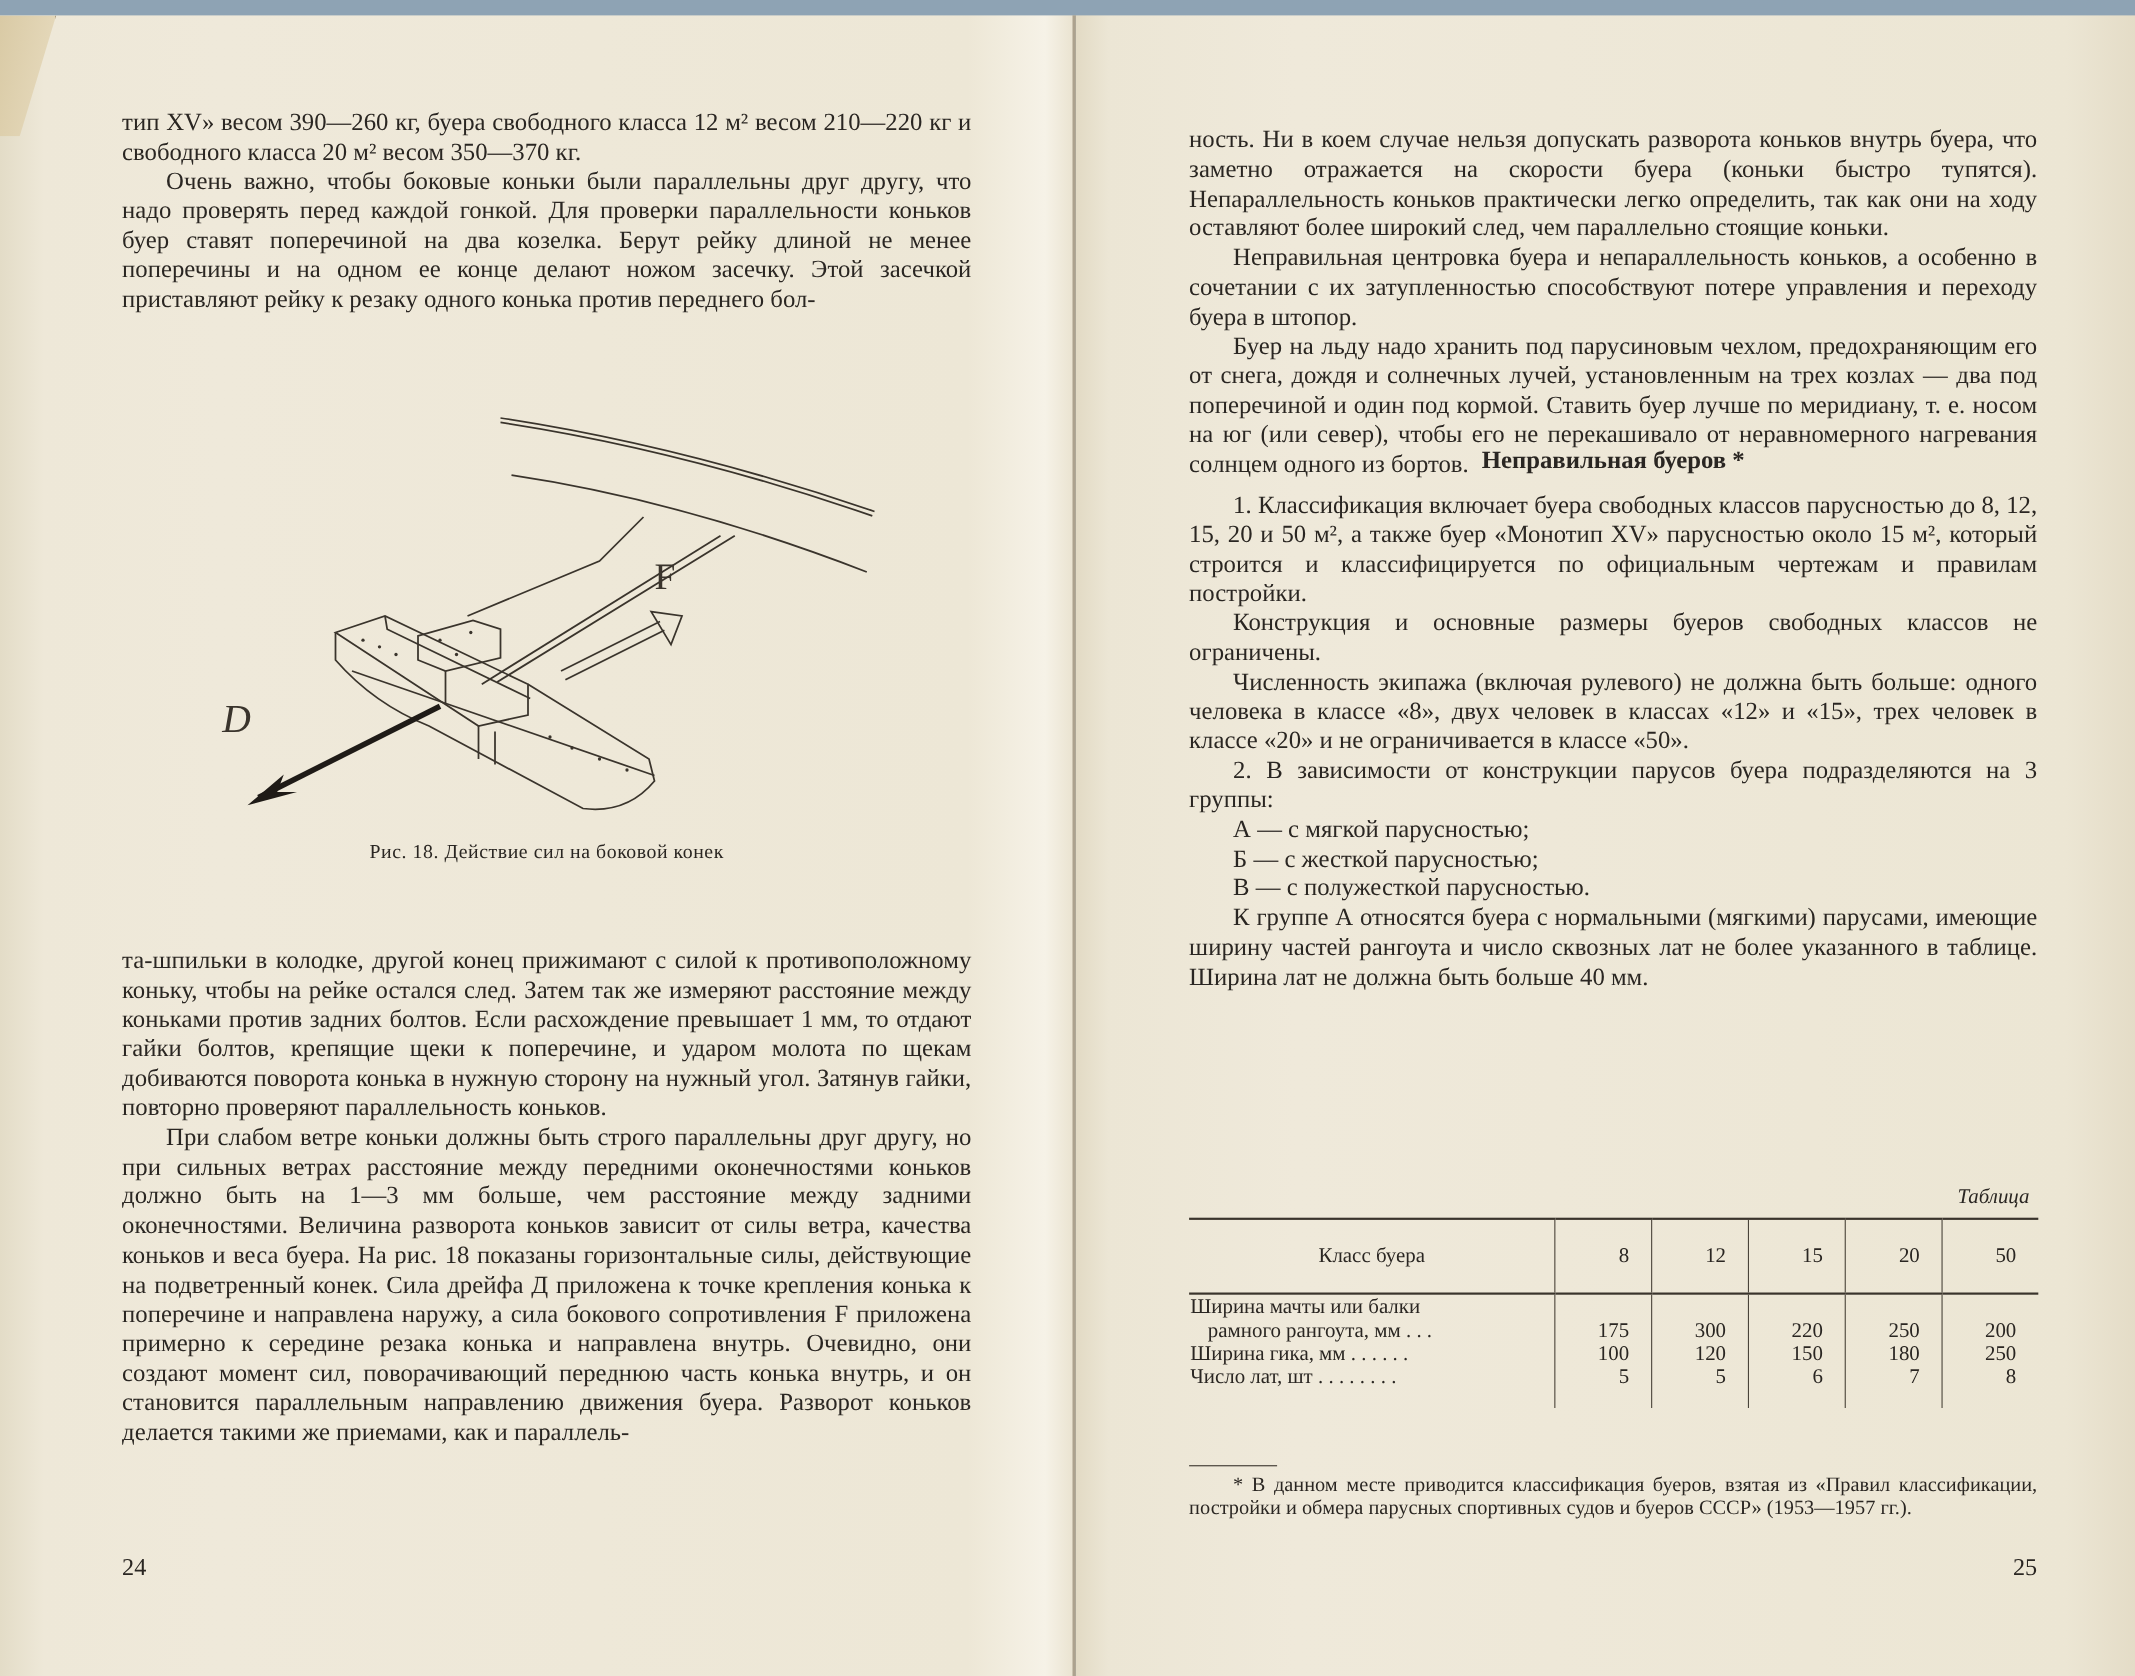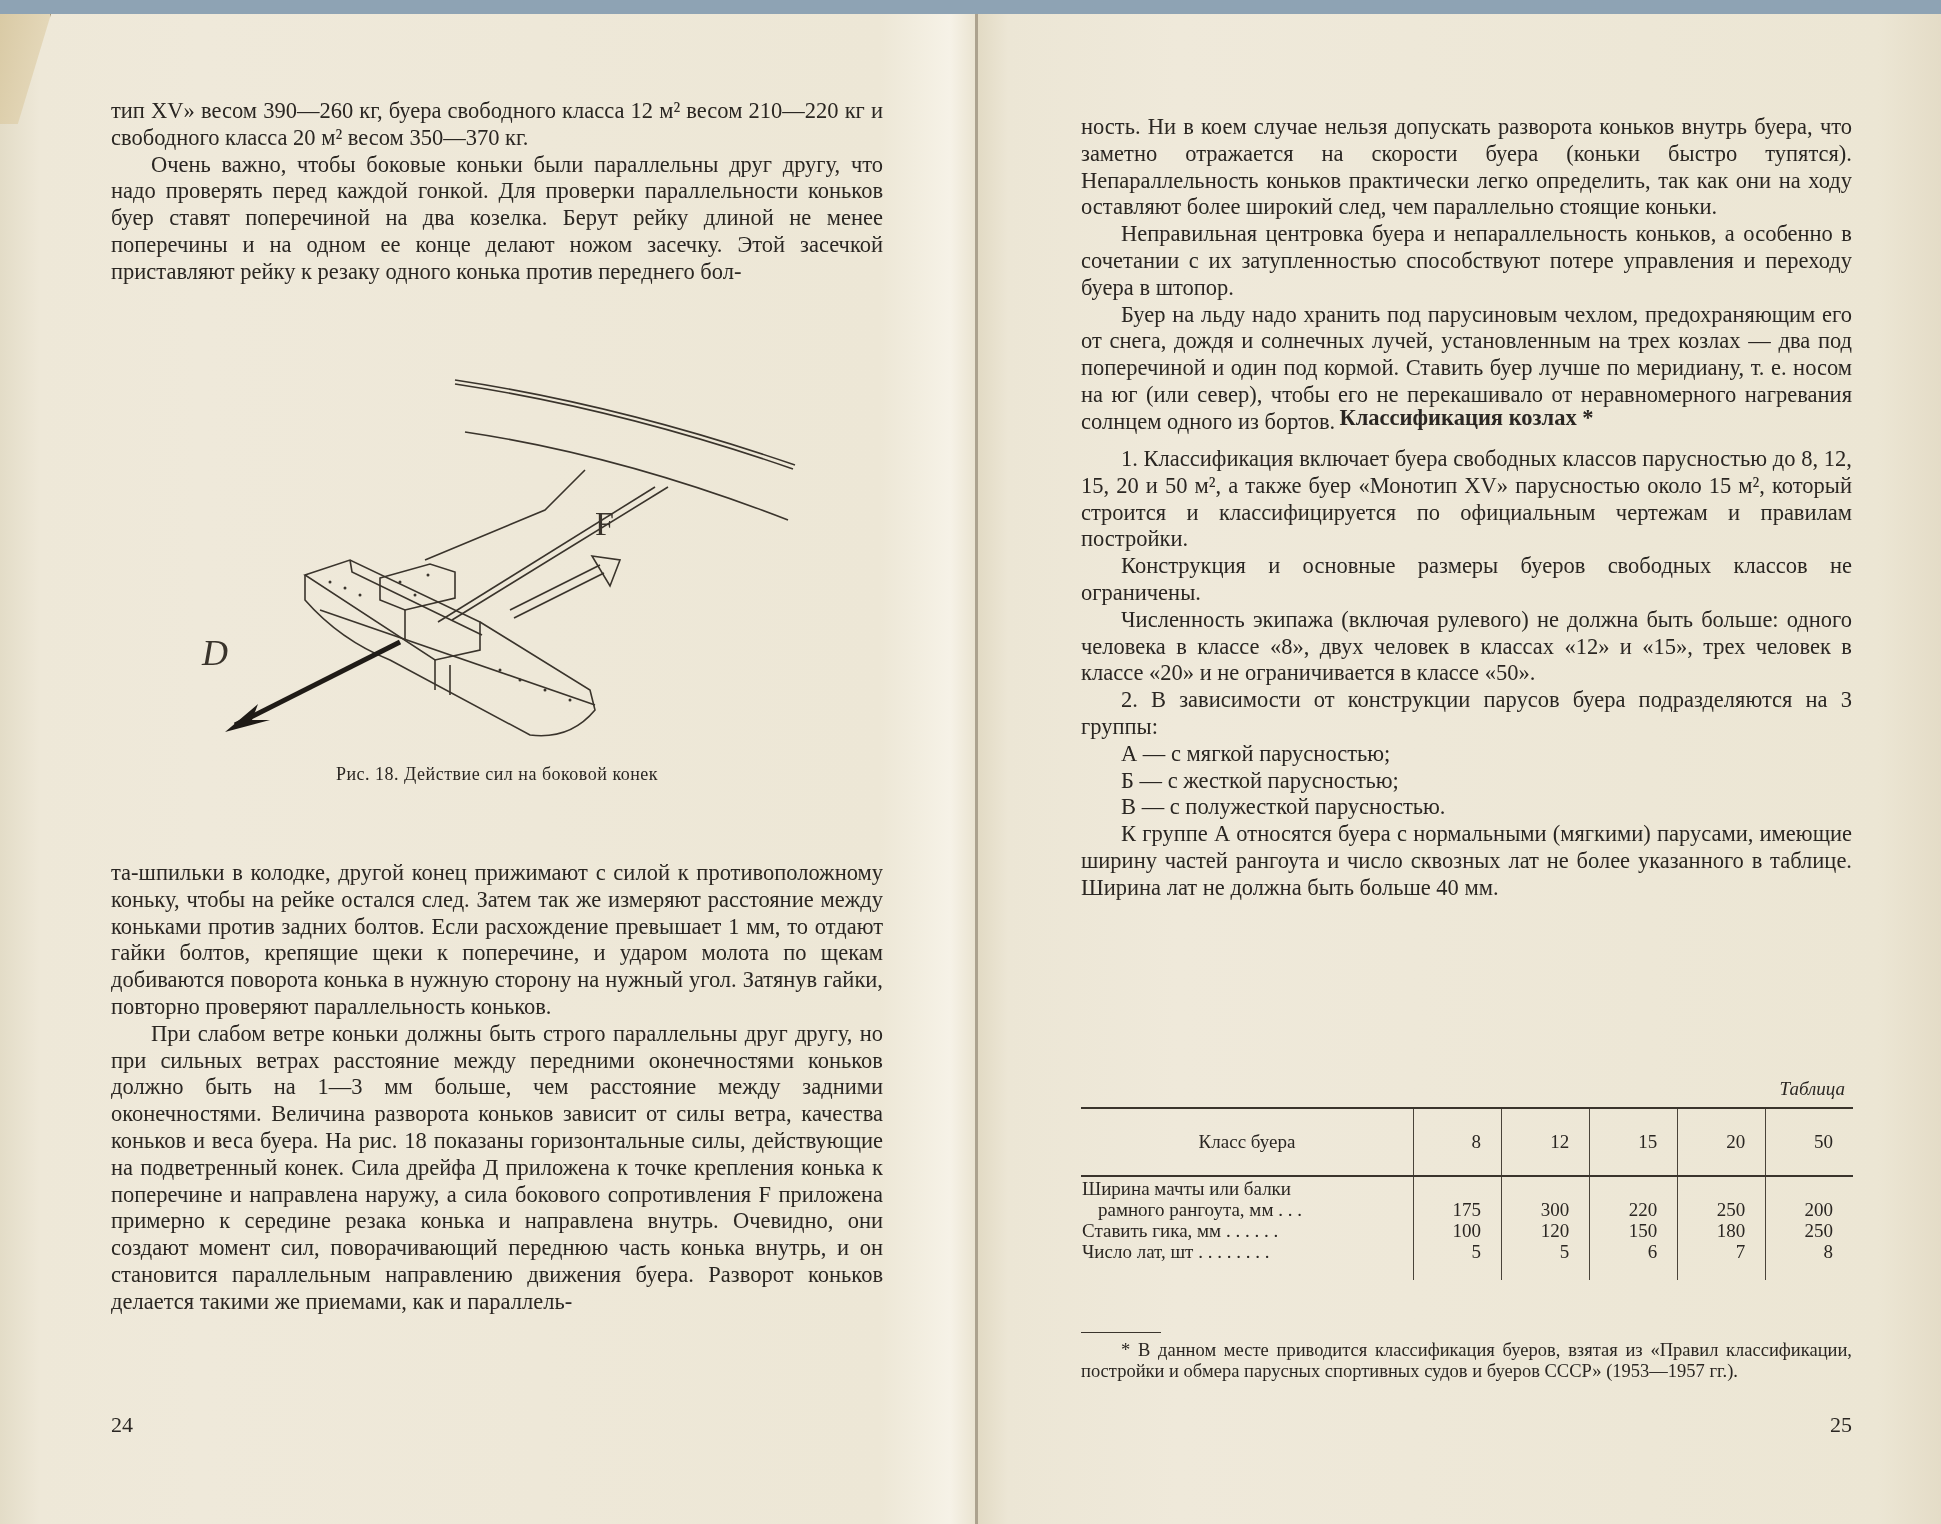--- a/index.html
+++ b/index.html
@@ -161,21 +161,21 @@
     <div class="page-num">24</div>
   </div>
 
   <div class="page right">
     <div class="text-block" style="top:100px;">
       <p class="noindent">ность. Ни в коем случае нельзя допускать разворота коньков внутрь буера, что заметно отражается на скорости буера (коньки быстро тупятся). Непараллельность коньков практически легко определить, так как они на ходу оставляют более широкий след, чем параллельно стоящие коньки.</p>
       <p>Неправильная центровка буера и непараллельность коньков, а особенно в сочетании с их затупленностью способствуют потере управления и переходу буера в штопор.</p>
       <p>Буер на льду надо хранить под парусиновым чехлом, предохраняющим его от снега, дождя и солнечных лучей, установленным на трех козлах — два под поперечиной и один под кормой. Ставить буер лучше по меридиану, т. е. носом на юг (или север), чтобы его не перекашивало от неравномерного нагревания солнцем одного из бортов.</p>
     </div>
 
-    <div class="heading">Классификация козлах *</div>
+    <div class="heading">Неправильная буеров *</div>
 
     <div class="text-block" style="top:432px;">
       <p>1. Классификация включает буера свободных классов парусностью до 8, 12, 15, 20 и 50 м², а также буер «Монотип XV» парусностью около 15 м², который строится и классифицируется по официальным чертежам и правилам постройки.</p>
       <p>Конструкция и основные размеры буеров свободных классов не ограничены.</p>
       <p>Численность экипажа (включая рулевого) не должна быть больше: одного человека в классе «8», двух человек в классах «12» и «15», трех человек в классе «20» и не ограничивается в классе «50».</p>
       <p>2. В зависимости от конструкции парусов буера подразделяются на 3 группы:</p>
       <p class="item">А — с мягкой парусностью;</p>
       <p class="item">Б — с жесткой парусностью;</p>
       <p class="item">В — с полужесткой парусностью.</p>
       <p>К группе А относятся буера с нормальными (мягкими) парусами, имеющие ширину частей рангоута и число сквозных лат не более указанного в таблице. Ширина лат не должна быть больше 40 мм.</p>
@@ -192,21 +192,21 @@
           <th class="num">15</th>
           <th class="num">20</th>
           <th class="num">50</th>
         </tr>
       </thead>
       <tbody>
         <tr>
           <td class="label">
             <span class="lbl-line">Ширина мачты или балки</span>
             <span class="lbl-line indent">рамного рангоута, мм . . .</span>
-            <span class="lbl-line">Ставить гика, мм . . . . . .</span>
+            <span class="lbl-line">Ширина гика, мм . . . . . .</span>
             <span class="lbl-line">Число лат, шт . . . . . . . .</span>
           </td>
           <td class="num">
             <span class="lbl-line">175</span>
             <span class="lbl-line">100</span>
             <span class="lbl-line">5</span>
           </td>
           <td class="num">
             <span class="lbl-line">300</span>
             <span class="lbl-line">120</span>

